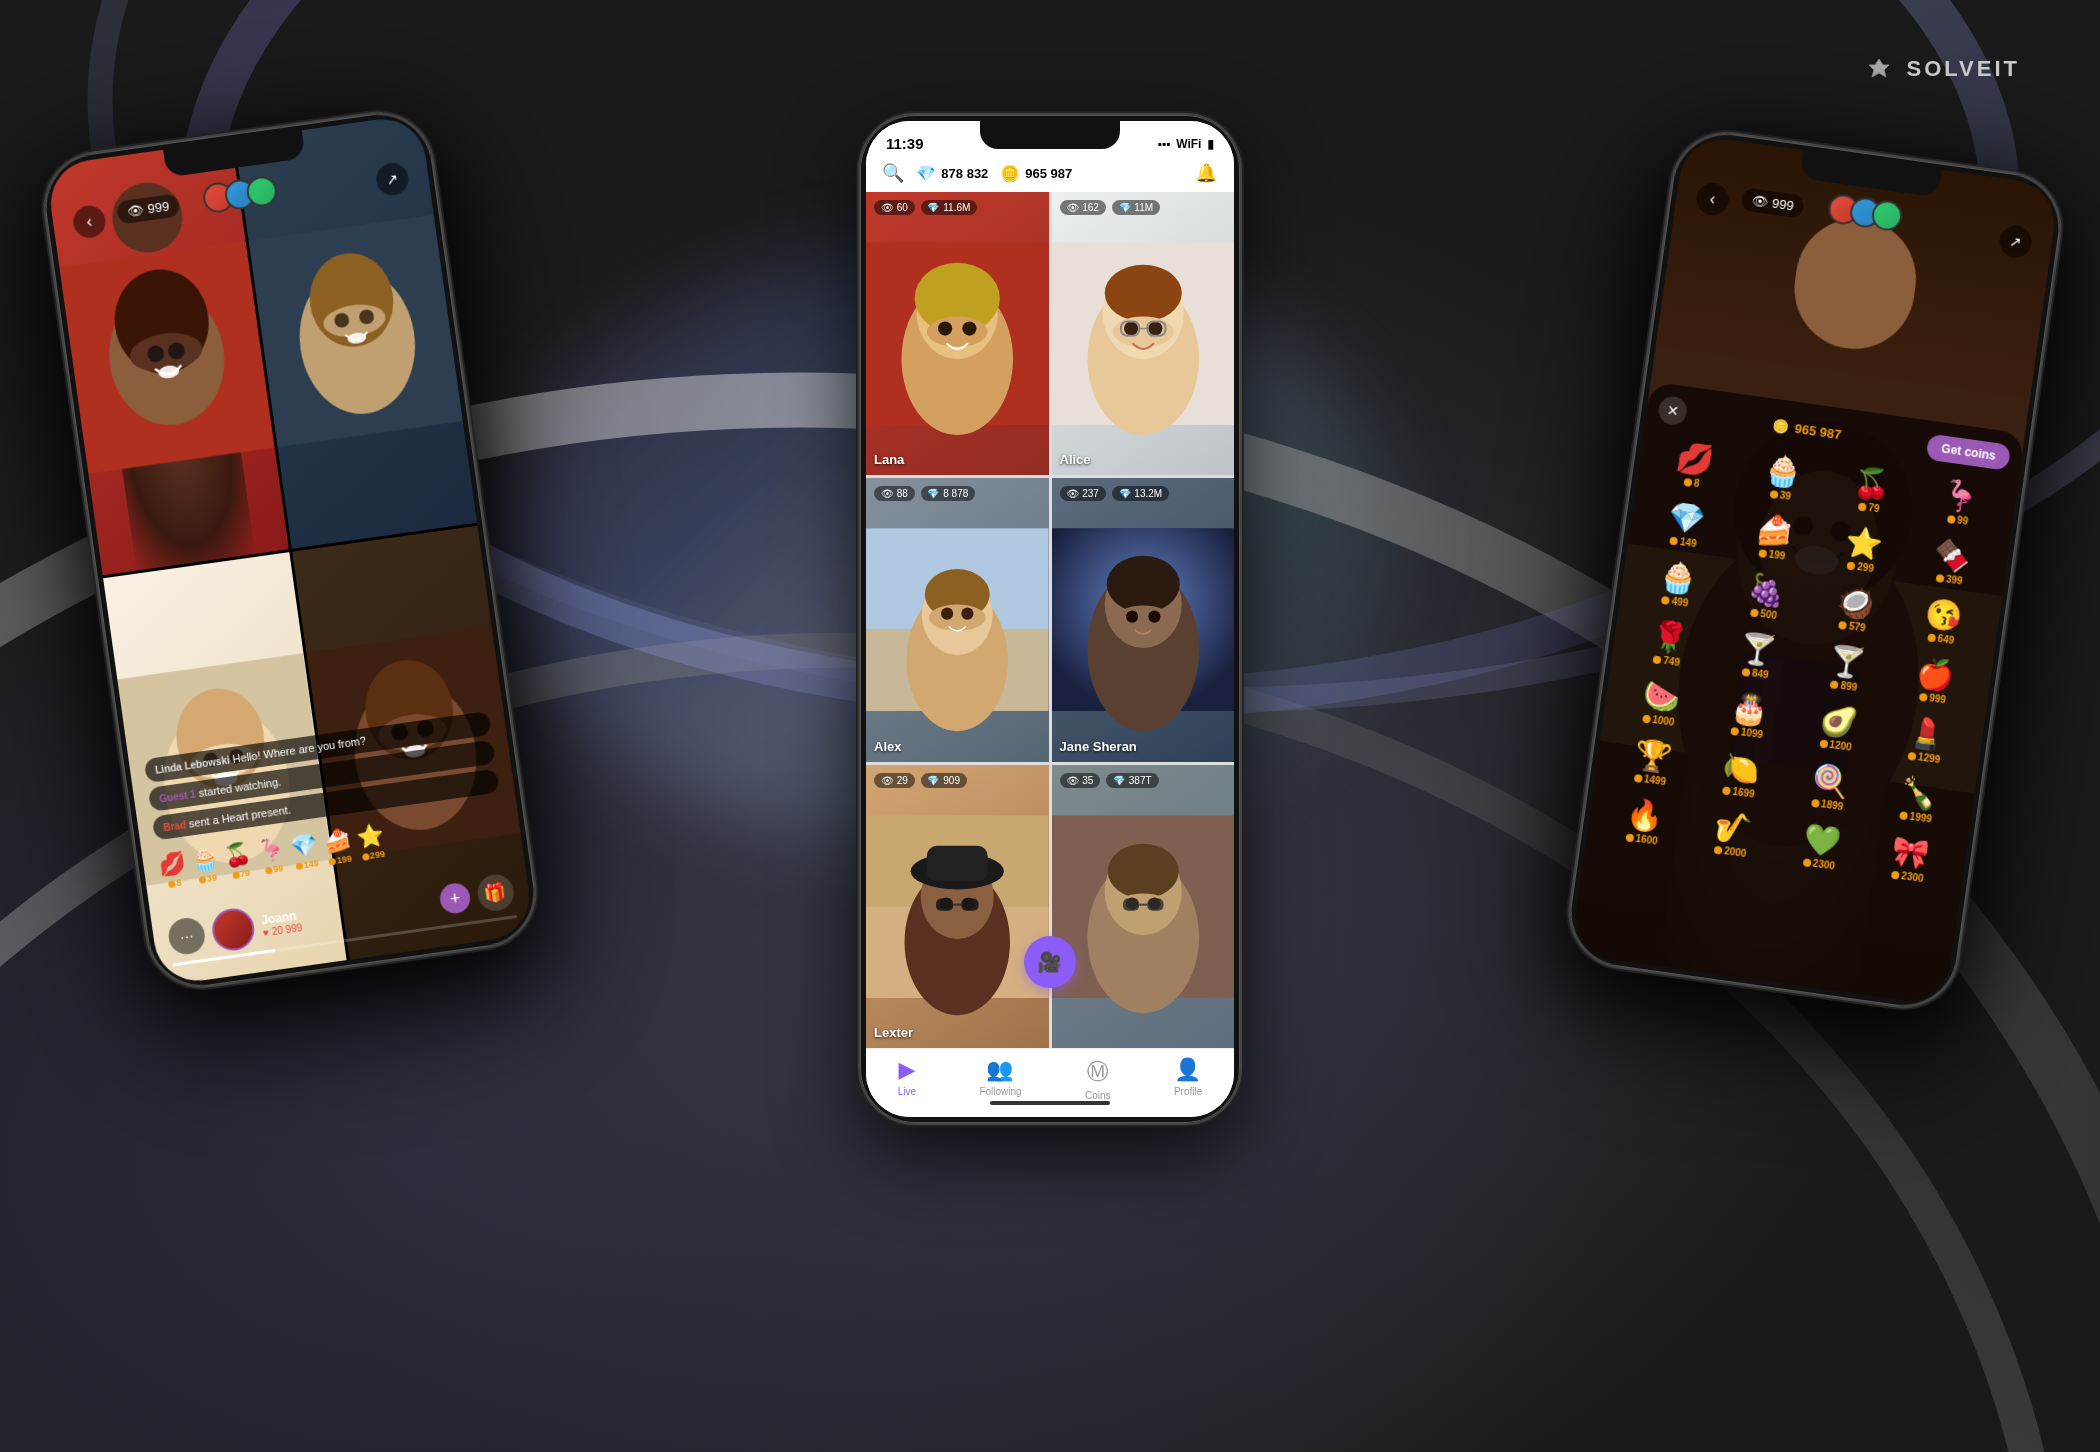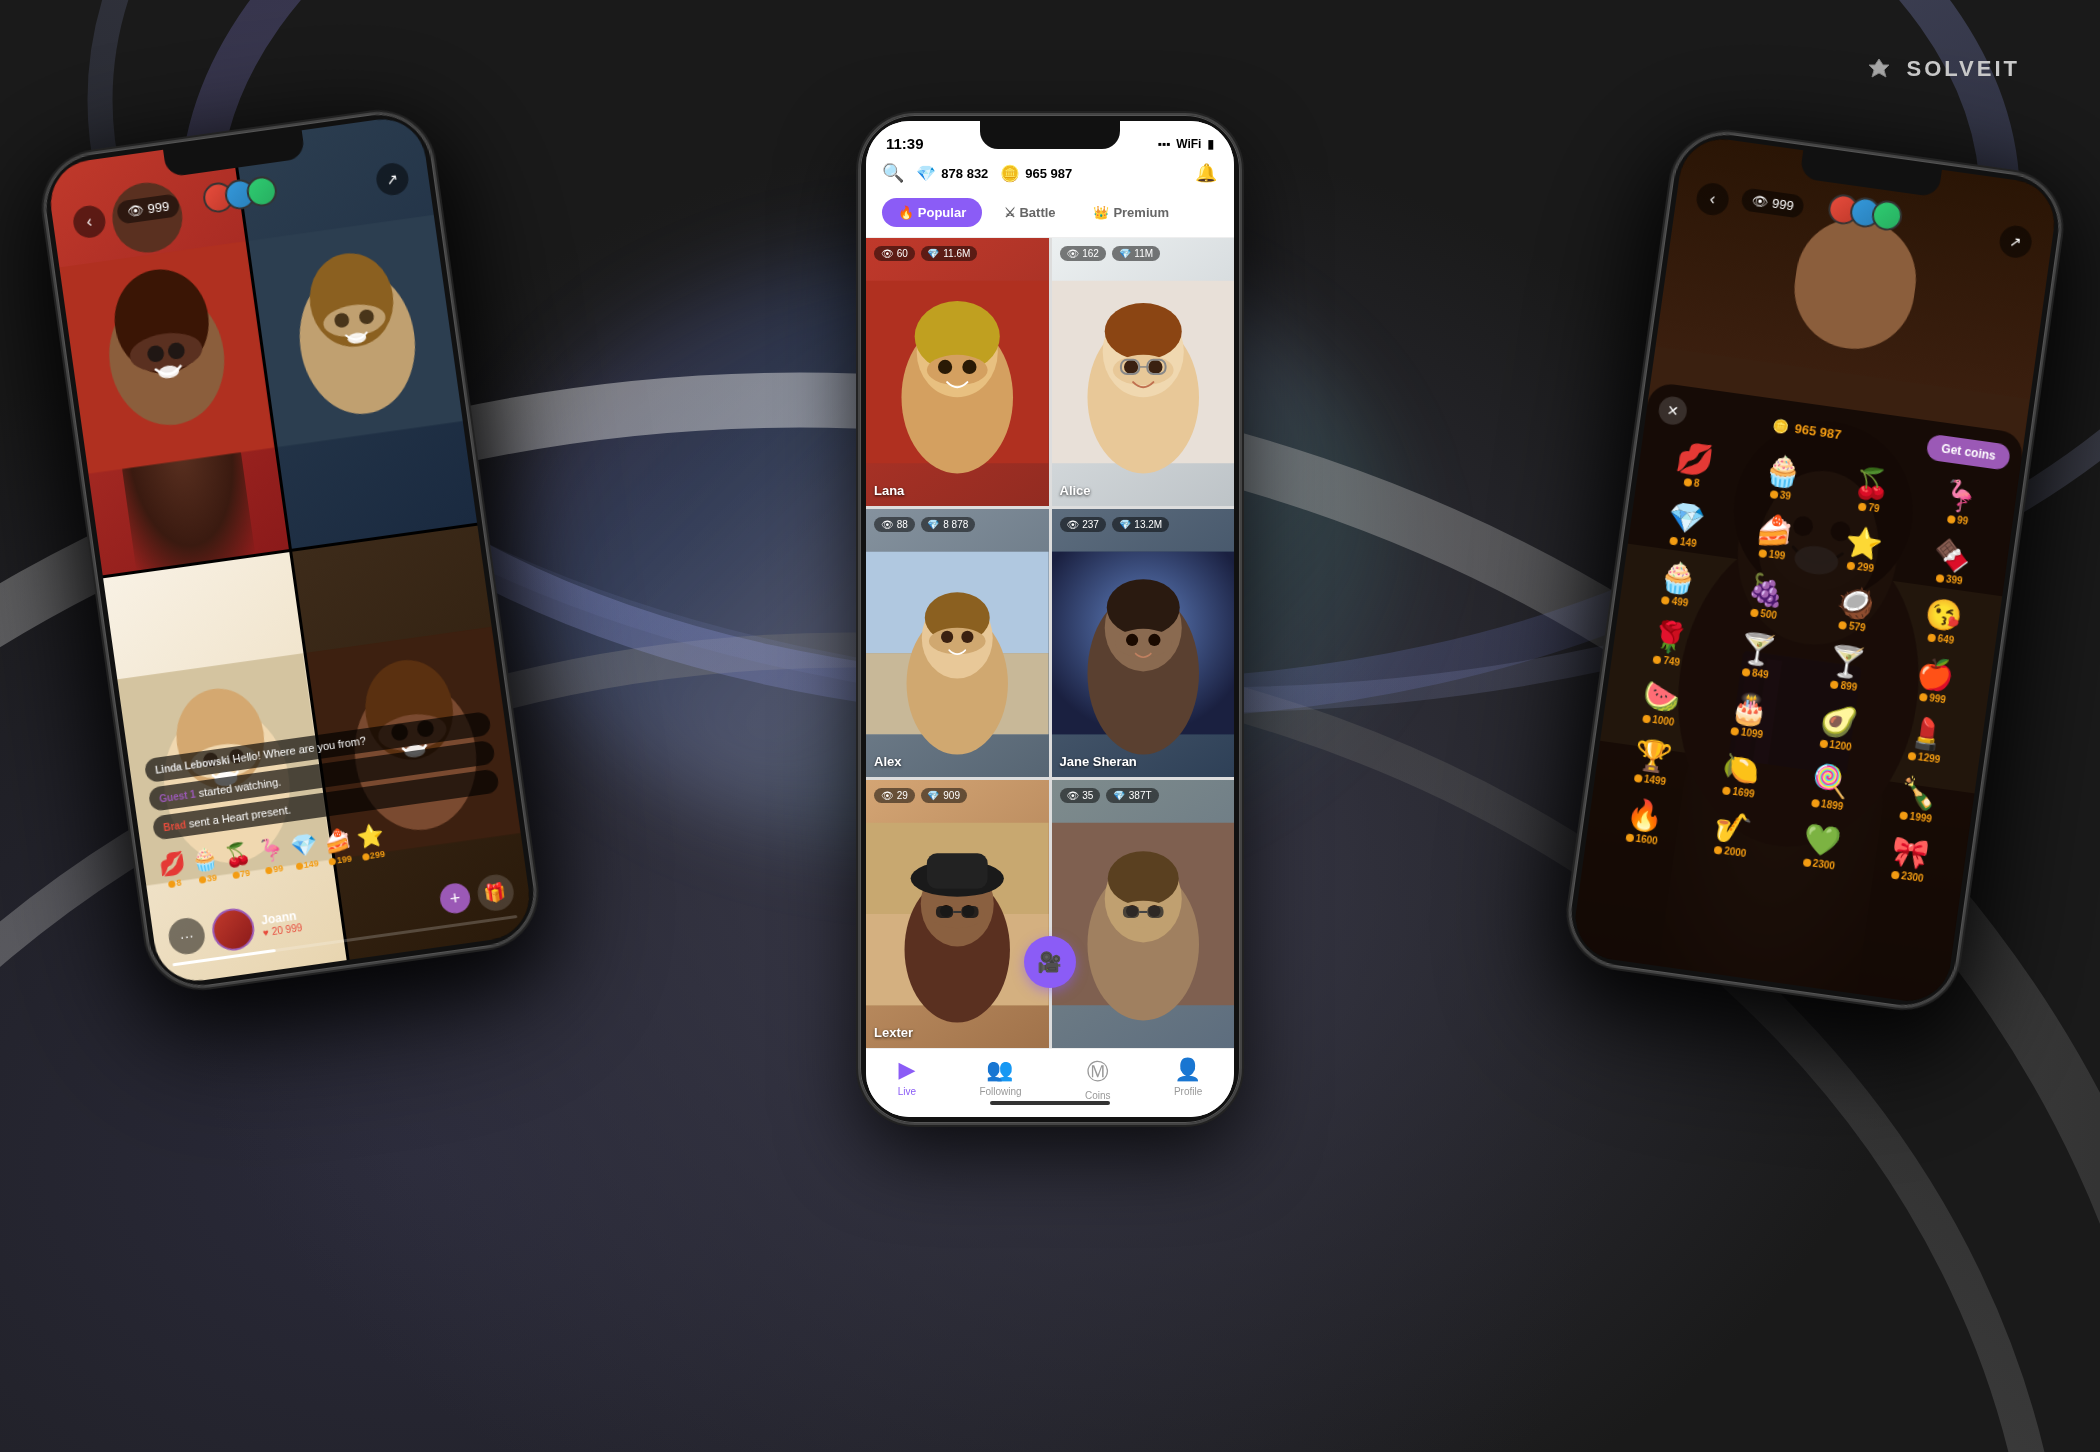--- a/index.html
+++ b/index.html
@@ -861,31 +861,20 @@
           <span class="gem-icon">💎</span>
           <span>878 832</span>
         </div>
         <div class="coin-balance">
           <span class="coin-icon">🪙</span>
           <span>965 987</span>
         </div>
         <span class="bell-icon">🔔</span>
       </div>
 
-      <div class="tab-bar-center">
-        <div class="tab-pill active">
-          <span>🔥 Popular</span>
-        </div>
-        <div class="tab-pill inactive">
-          <span>⚔ Battle</span>
-        </div>
-        <div class="tab-pill inactive">
-          <span>👑 Premium</span>
-        </div>
-      </div>
 
       <div class="stream-grid">
 
         <div class="stream-card sc1">
           <svg viewBox="0 0 180 180" style="width:100%;height:100%;position:absolute;inset:0">
             <rect width="180" height="180" fill="#b03020"></rect>
             <ellipse cx="90" cy="115" rx="55" ry="75" fill="#d4a060"></ellipse>
             <ellipse cx="90" cy="70" rx="40" ry="45" fill="#e8c080"></ellipse>
 
             <ellipse cx="90" cy="55" rx="42" ry="35" fill="#c0a020"></ellipse>

